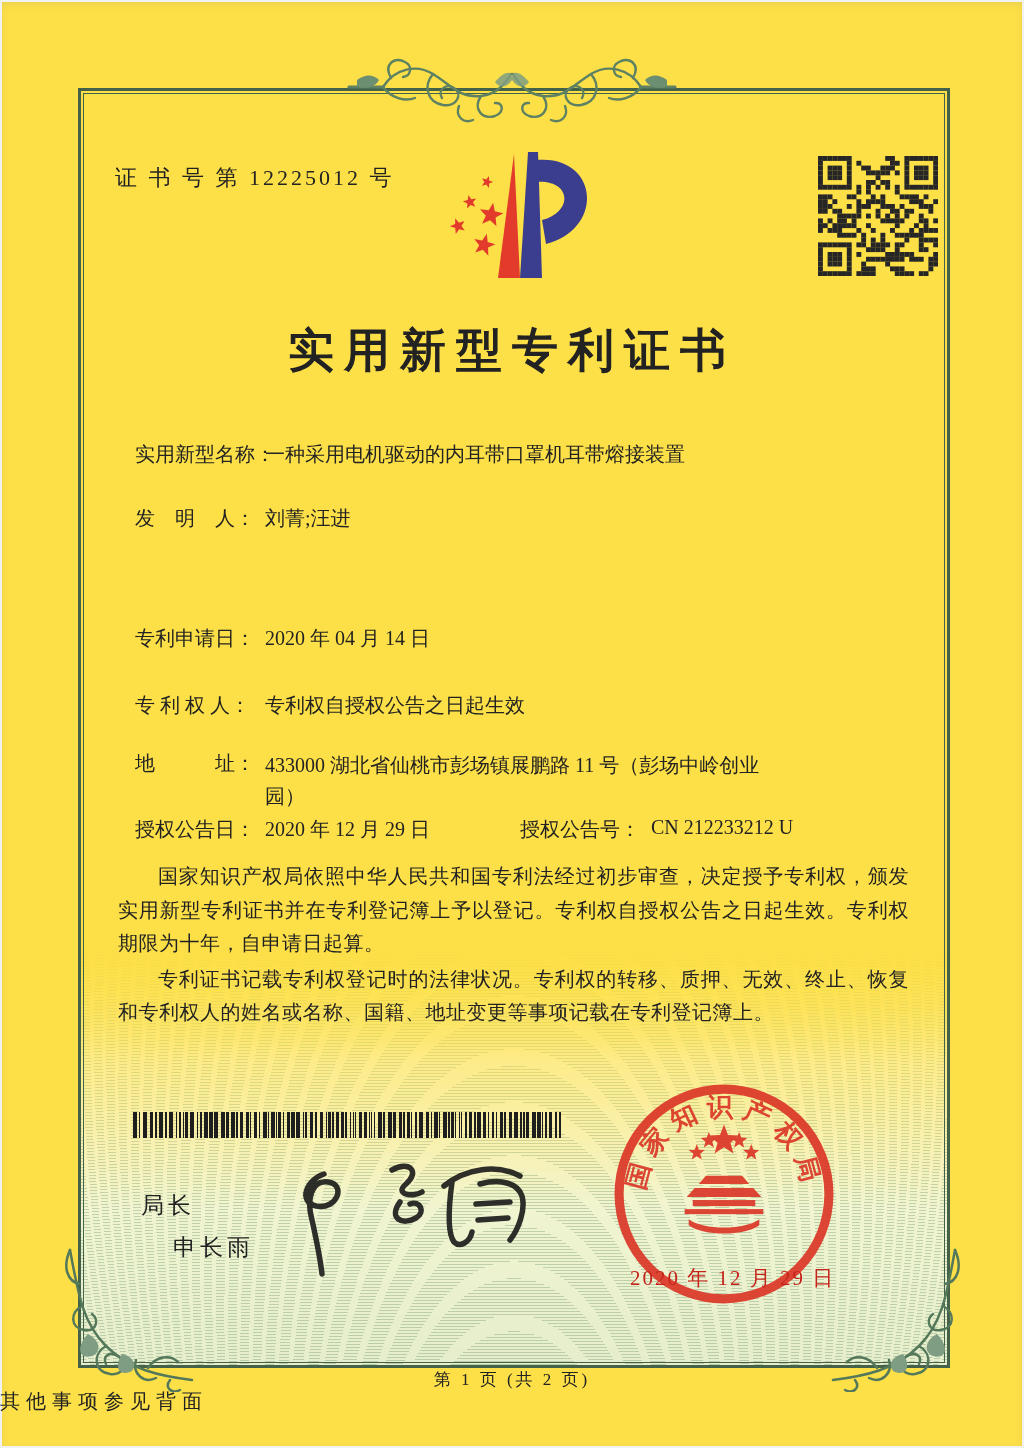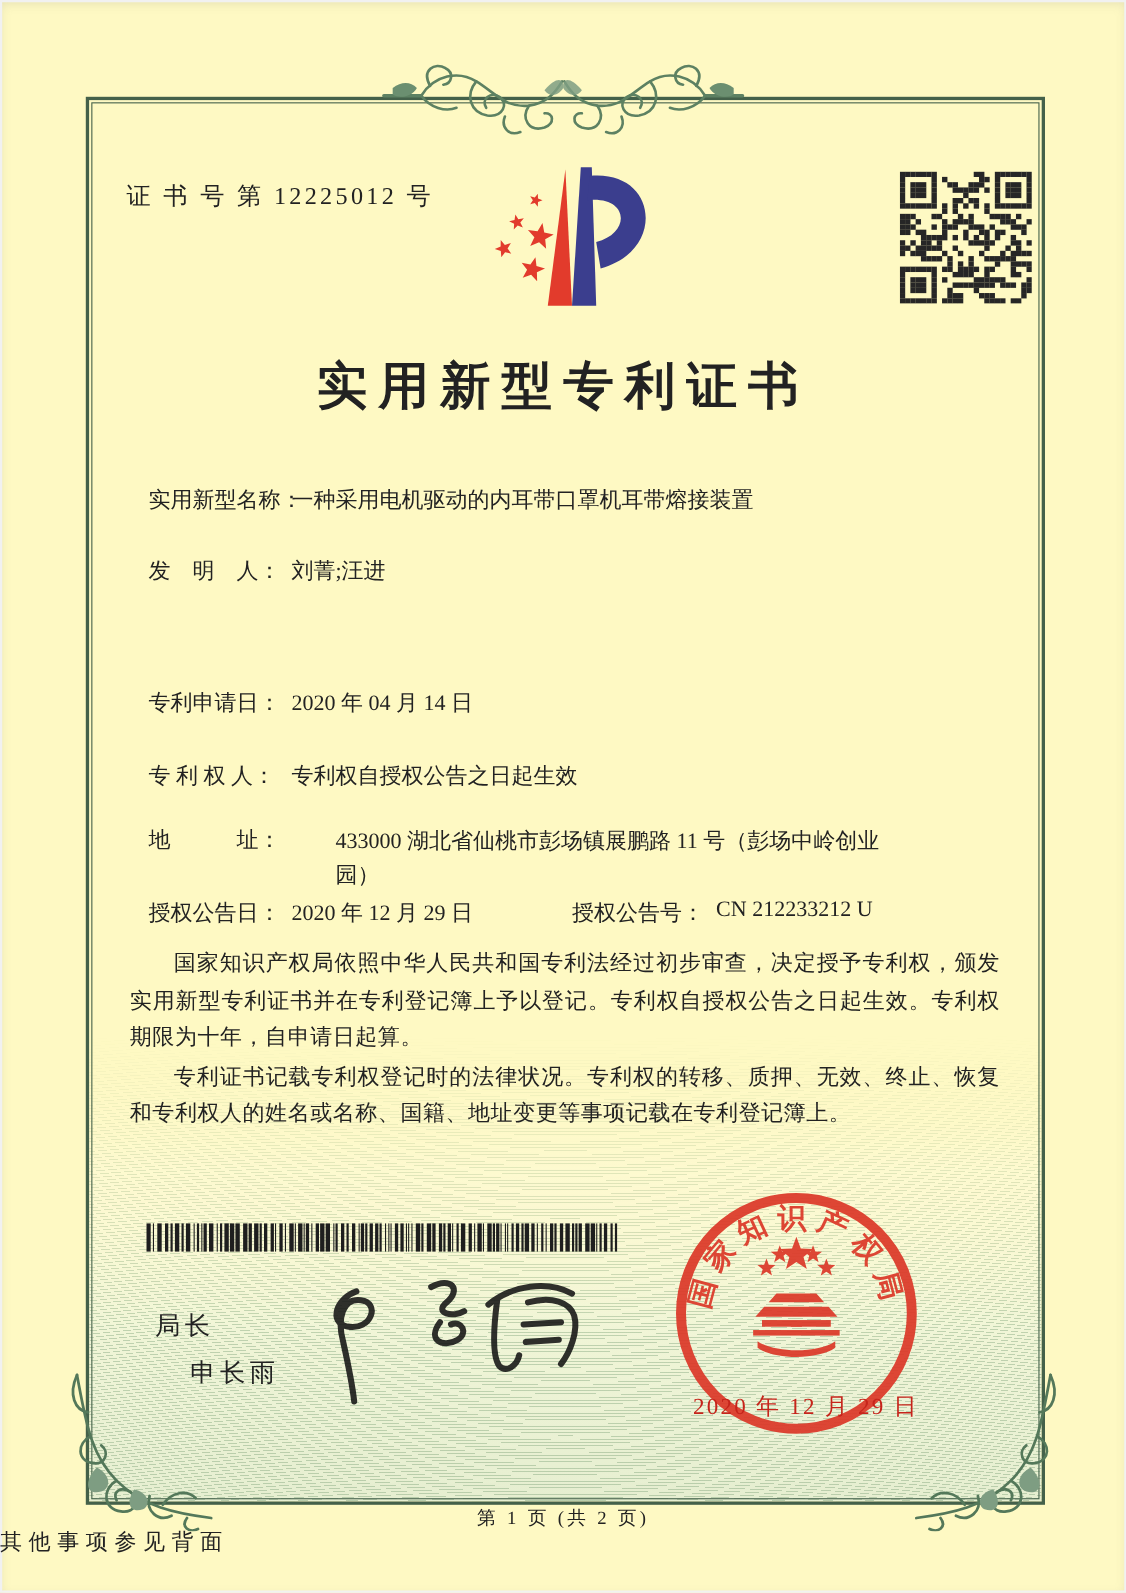--- a/index.html
+++ b/index.html
@@ -1,38 +1,38 @@
 <!DOCTYPE html>
 <html style="--border-green: #44614a; --ornament-green: #5d8162; --seal-red: #dc3929; --date-red: #c6241b; --logo-blue: #3b3e8e; --logo-red: #e23b2c; --ink: #222222;"><head>
 <meta charset="utf-8">
 <style>
   html,body{margin:0;padding:0;background:#ffffff;}
   body{font-family:"Liberation Serif","DejaVu Serif",serif;color:var(--ink,#222);}
-  .sheet{position:relative;width:1024px;height:1448px;background:#fef9c3;overflow:hidden;
+  .sheet{position:relative;width:1024px;height:1448px;background:#fde047;overflow:hidden;
          box-shadow:inset 0 0 0 2px #f1f1f1, inset 0 3px 10px rgba(110,110,110,.18);}
   
   .frame{position:absolute;left:78px;top:88px;right:74px;bottom:80px;
          border:3px solid var(--border-green,#44614a);z-index:1;}
   .frame::before{content:"";position:absolute;inset:2px;border:1px solid var(--border-green,#44614a);}
   
   .guilloche{position:absolute;left:81px;right:77px;top:940px;bottom:83px;z-index:0;
     background:
       repeating-radial-gradient(140% 120% at 50% 235%, rgba(118,156,114,.40) 0 1.6px, rgba(255,255,255,0) 1.6px 7px),
       linear-gradient(to bottom, rgba(255,253,232,0) 0px, rgba(253,250,222,.85) 120px, rgba(240,245,216,.95) 260px, rgba(229,238,209,.97) 100%);
     -webkit-mask-image:linear-gradient(to bottom, transparent 0, rgba(0,0,0,.55) 130px, #000 270px);
     mask-image:linear-gradient(to bottom, transparent 0, rgba(0,0,0,.55) 130px, #000 270px);}
   .certno{position:absolute;left:115px;top:163px;font-size:22px;letter-spacing:3px;z-index:2;}
   .title{position:absolute;left:0;right:0;top:320px;text-align:center;font-size:46px;font-weight:700;
          letter-spacing:10px;z-index:2;}
   .logo{position:absolute;left:428px;top:146px;z-index:2;}
   .qr{position:absolute;left:818px;top:156px;z-index:2;}
   .row{position:absolute;left:135px;right:110px;height:32px;font-size:20px;z-index:2;}
   .lbl{position:absolute;left:0;top:0;white-space:nowrap;}
   .val{position:absolute;left:130px;top:0;white-space:nowrap;}
-  .val2line{white-space:normal;width:616px;line-height:31px;margin-left:40px;}
+  .val2line{white-space:normal;width:616px;line-height:31px;}
   .lbl2{position:absolute;left:385px;top:0;white-space:nowrap;}
   .valr{position:absolute;left:516px;top:0;white-space:nowrap;}
   .paras{position:absolute;left:118px;top:860px;width:792px;z-index:2;font-size:20px;line-height:33.5px;
          text-align:justify;letter-spacing:.5px;}
   .para{text-indent:2em;margin:0 1px 2px 0;}
   .barcode{position:absolute;left:133px;top:1112px;z-index:2;}
   .sig-title{position:absolute;left:141px;top:1190px;font-size:23px;letter-spacing:4px;z-index:3;
              font-family:"Liberation Sans","DejaVu Sans",sans-serif;}
   .sig-name{position:absolute;left:141px;top:1232px;font-size:23px;letter-spacing:4px;z-index:3;
              font-family:"Liberation Sans","DejaVu Sans",sans-serif;margin-left:32px;}

